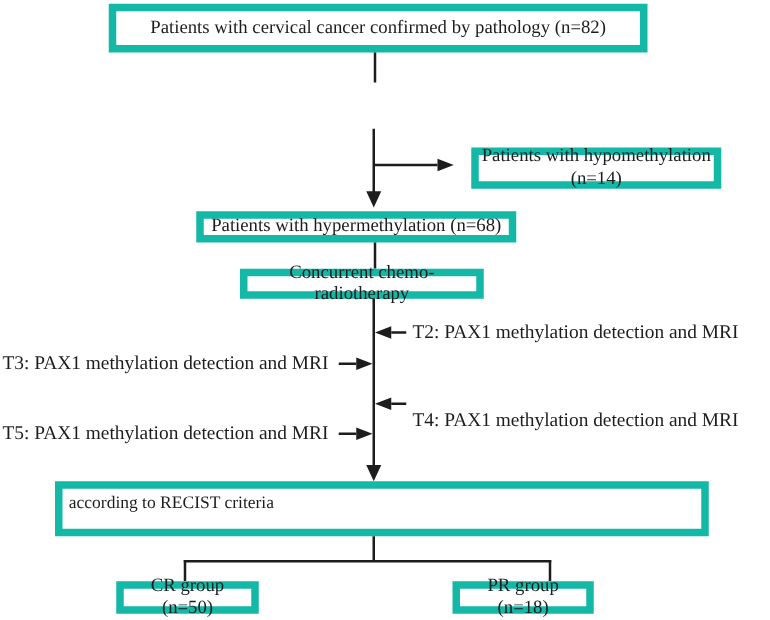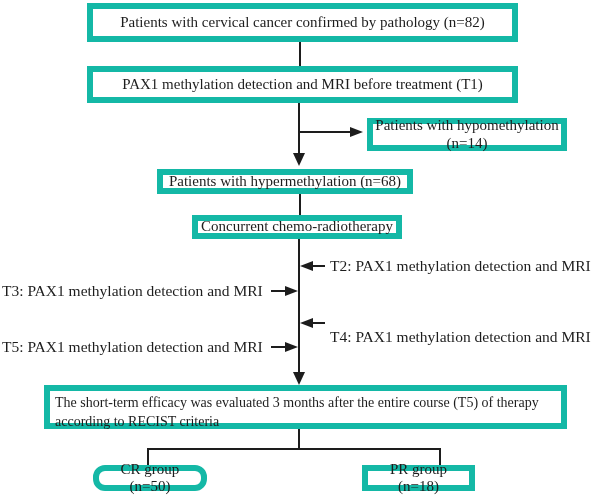--- a/index.html
+++ b/index.html
@@ -28,41 +28,38 @@
 <body>
 
 <div class="figure">
 
   <div class="box" style="left:87px;top:3px;width:431px;height:39px;">
     <span>Patients with cervical cancer confirmed by pathology (n=82)</span>
   </div>
 
   <div class="line" style="left:299px;top:42px;width:2px;height:24px;"></div>
 
-  <div class="box" style="left:87px;top:66px;width:431px;height:37px;">
-    <span>PAX1 methylation detection and MRI before treatment (T1)</span>
-  </div>
 
   <div class="line" style="left:298px;top:103px;width:2px;height:51px;"></div>
   <div class="arr down" style="left:293px;top:153px;"></div>
 
   <div class="line" style="left:299px;top:131px;width:51px;height:2px;"></div>
   <div class="arr right" style="left:350px;top:127px;"></div>
 
-  <div class="box" style="left:367px;top:118px;width:200px;height:33px;">
+  <div class="box" style="left:377px;top:118px;width:200px;height:33px;">
     <span>Patients with hypomethylation (n=14)</span>
   </div>
 
   <div class="box" style="left:157px;top:169px;width:256px;height:25px;">
     <span>Patients with hypermethylation (n=68)</span>
   </div>
 
   <div class="line" style="left:299px;top:194px;width:2px;height:21px;"></div>
 
-  <div class="box" style="left:192px;top:215px;width:210px;height:24px;">
+  <div class="box" style="left:192px;top:215px;width:195px;height:24px;">
     <span>Concurrent chemo-radiotherapy</span>
   </div>
 
   <div class="line" style="left:298px;top:239px;width:2px;height:134px;"></div>
   <div class="arr down" style="left:293px;top:372px;"></div>
 
   <div class="arr left" style="left:300px;top:261px;"></div>
   <div class="line" style="left:313px;top:265px;width:12px;height:2px;"></div>
   <div class="note" style="left:330px;top:255px;">T2: PAX1 methylation detection and MRI</div>
 
@@ -72,30 +69,29 @@
 
   <div class="arr left" style="left:300px;top:318px;"></div>
   <div class="line" style="left:313px;top:322px;width:12px;height:2px;"></div>
   <div class="note" style="left:330px;top:312px;margin-top:14px;">T4: PAX1 methylation detection and MRI</div>
 
   <div class="note" style="left:2px;top:336px;">T5: PAX1 methylation detection and MRI</div>
   <div class="line" style="left:271px;top:346px;width:14px;height:2px;"></div>
   <div class="arr right" style="left:285px;top:342px;"></div>
 
   <div class="box bigbox" style="left:44px;top:385px;width:523px;height:44px;">
-    <div class="tline">The short-term efficacy was evaluated 3 months after the entire course (T5) of therapy</div>
     <div class="tline">according to RECIST criteria</div>
   </div>
 
   <div class="line" style="left:298px;top:429px;width:2px;height:20px;"></div>
   <div class="line" style="left:147px;top:448px;width:294px;height:2px;"></div>
   <div class="line" style="left:147px;top:448px;width:2px;height:17px;"></div>
   <div class="line" style="left:439px;top:448px;width:2px;height:17px;"></div>
 
-  <div class="box" style="left:93px;top:465px;width:114px;height:26px;border-radius:12px;">
+  <div class="box" style="left:93px;top:465px;width:114px;height:26px;">
     <span>CR group (n=50)</span>
   </div>
 
   <div class="box" style="left:362px;top:465px;width:113px;height:26px;">
     <span>PR group (n=18)</span>
   </div>
 
 </div>
 
 </body></html>

